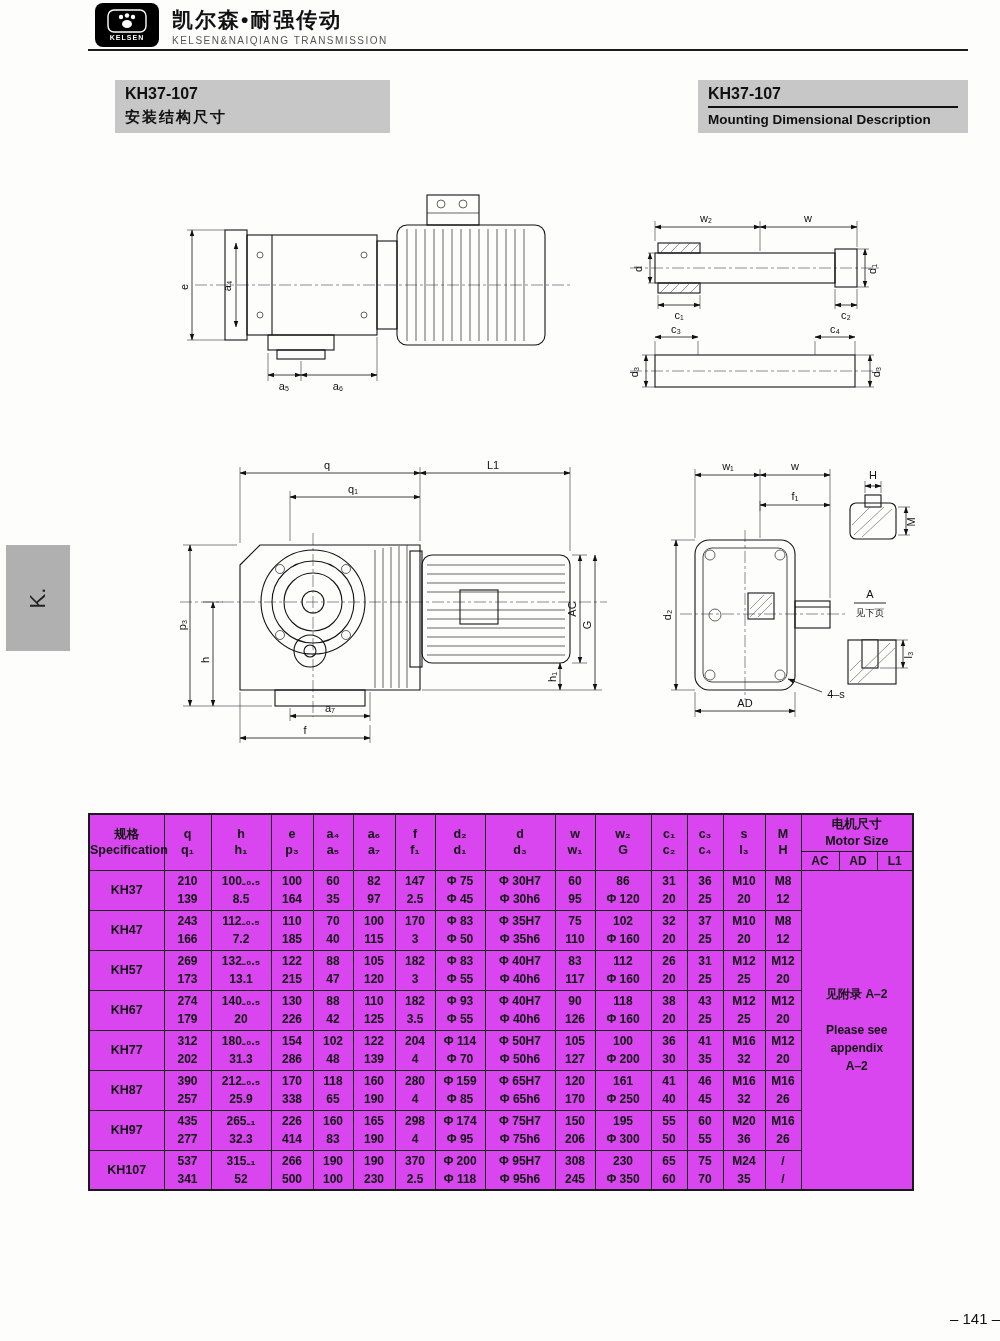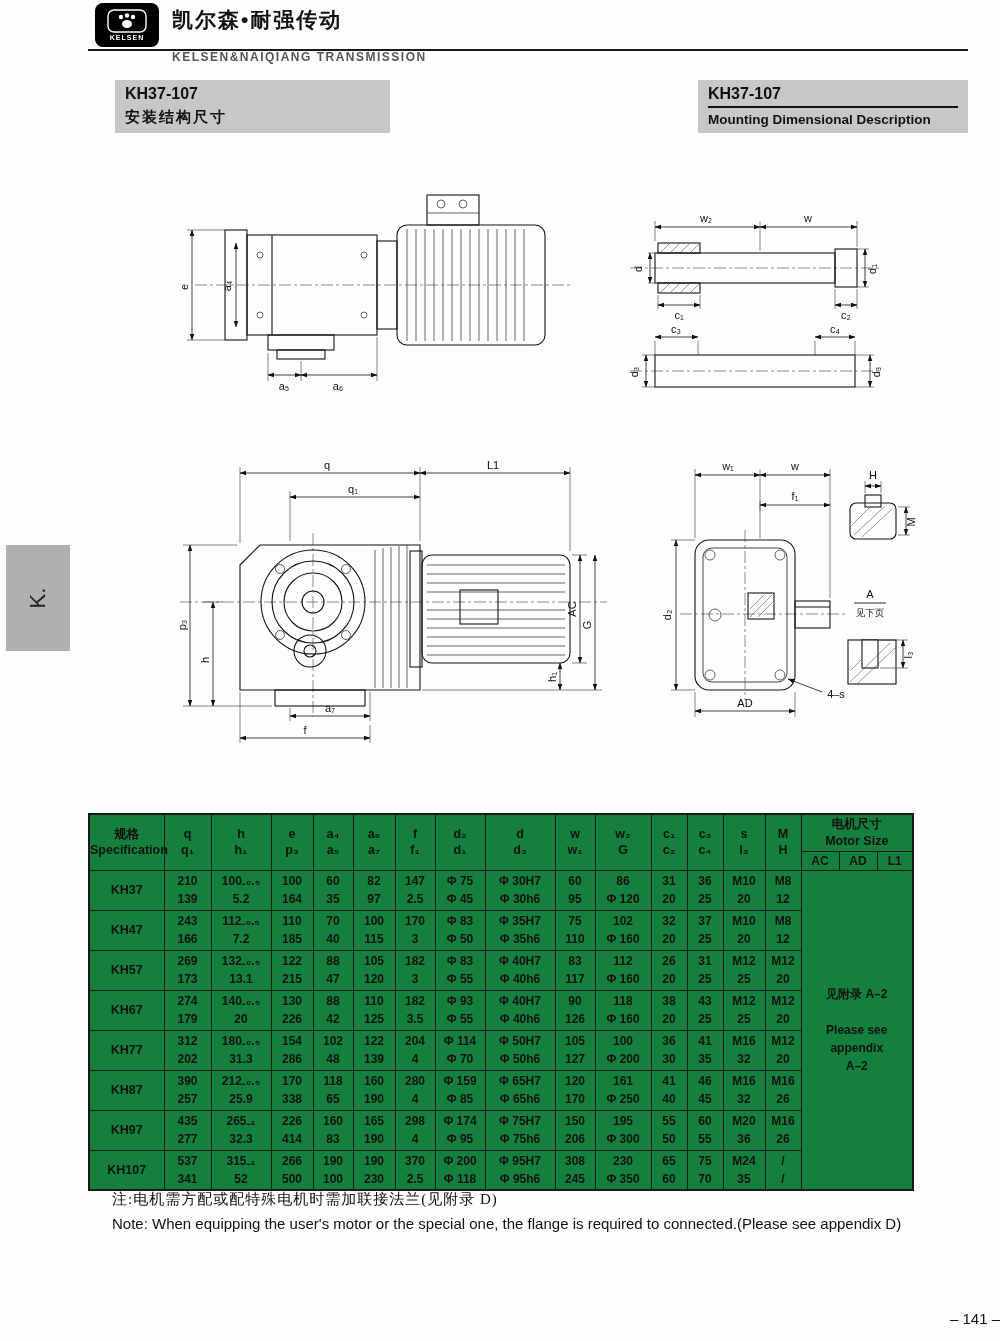--- a/index.html
+++ b/index.html
@@ -9,21 +9,21 @@
     background:#fdfdfc; color:#111;
     font-family:"Liberation Sans", sans-serif; overflow:hidden;
   }
   
   .logo-badge { position:absolute; left:95px; top:3px; width:64px; height:44px;
     background:#000; border-radius:8px; display:flex; flex-direction:column;
     align-items:center; justify-content:center; }
   .logo-badge .word { color:#fff; font-size:7px; letter-spacing:1px; font-weight:bold; margin-top:1px; }
   .brand { position:absolute; left:172px; top:6px; }
   .brand-cn { font-size:21px; font-weight:bold; letter-spacing:2px; }
-  .brand-en { font-size:12px; color:#555; letter-spacing:1.5px; margin-top:16px; font-weight:bold; }
+  .brand-en { font-size:10px; color:#555; letter-spacing:1.5px; margin-top:1px; font-weight:normal; }
   .header-rule { position:absolute; left:88px; top:49px; width:880px; height:2px; background:#1a1a1a; }
   
   .title-left { position:absolute; left:115px; top:80px; width:275px; height:53px;
     background:#c7c7c7; padding:5px 10px; }
   .title-left .model { font-size:16px; font-weight:bold; }
   .title-left .sub { font-size:15px; font-weight:bold; margin-top:5px; letter-spacing:2px; }
   .title-right { position:absolute; left:698px; top:80px; width:270px; height:53px;
     background:#c7c7c7; padding:5px 10px; }
   .title-right .model { font-size:16px; font-weight:bold; border-bottom:2px solid #111; padding-bottom:3px; }
   .title-right .sub { font-size:13.5px; font-weight:bold; margin-top:4px; }
@@ -36,21 +36,21 @@
   svg text.lbl { font-size:11px; fill:#111; font-family:"Liberation Sans",sans-serif; }
   svg text.lbl-sm { font-size:9.5px; fill:#111; font-family:"Liberation Sans",sans-serif; }
   svg .out { stroke:#141414; stroke-width:1.1; fill:none; }
   svg .thin { stroke:#222; stroke-width:.7; fill:none; }
   svg .ext line { stroke:#333; stroke-width:.6; }
   svg .dimg line { stroke:#111; stroke-width:.8; }
   svg .cl { stroke:#444; stroke-width:.6; stroke-dasharray:12 3 3 3; fill:none; }
   svg .hat line { stroke:#444; stroke-width:.55; }
   
   .table-wrap { position:absolute; left:88px; top:813px; }
-  table.dims { border-collapse:collapse; table-layout:fixed; width:824px; background:#15803d; }
+  table.dims { border-collapse:collapse; table-layout:fixed; width:824px; background:#d946ef; }
   table.dims th, table.dims td { border:1px solid #1a1a1a; text-align:center; vertical-align:middle; padding:1px 0; }
   table.dims { border:2px solid #1a1a1a; }
   table.dims th { font-size:12.5px; font-weight:bold; line-height:1.35; }
   table.dims td { font-size:12px; line-height:1.5; }
   table.dims td.spec { font-size:12.5px; }
   tr.hdrA { height:32px; } tr.hdrB th { height:17px; font-size:12px; }
   tbody tr { height:40px;font-weight:bold; }
   td.motor-note { font-size:12.5px; white-space:pre-line; line-height:1.6; }
   
   .notes { position:absolute; left:112px; top:1190px; width:860px; }
@@ -499,21 +499,21 @@
         </thead>
       <tbody id="tbody">
           <tr>
             <td class="spec">KH37</td>
             <td>
               <div>210</div>
               <div>139</div>
             </td>
             <td>
               <div>100₋₀.₅</div>
-              <div>5.2</div>
+              <div>8.5</div>
             </td>
             <td>
               <div>100</div>
               <div>164</div>
             </td>
             <td>
               <div>60</div>
               <div>35</div>
             </td>
             <td>
@@ -972,19 +972,15 @@
             </td>
             <td>
               <div>/</div>
               <div>/</div>
             </td>
           </tr>
         </tbody>
     </table>
   </div>
 
-  <div class="notes">
-    <div class="note-cn">注:电机需方配或配特殊电机时需加联接法兰(见附录 D)</div>
-    <div class="note-en">Note: When equipping the user's motor or the special one, the flange is required to connected.(Please see appendix D)</div>
-  </div>
 
   <div class="page-number">– 141 –</div>
 </div>
 
 </body></html>

